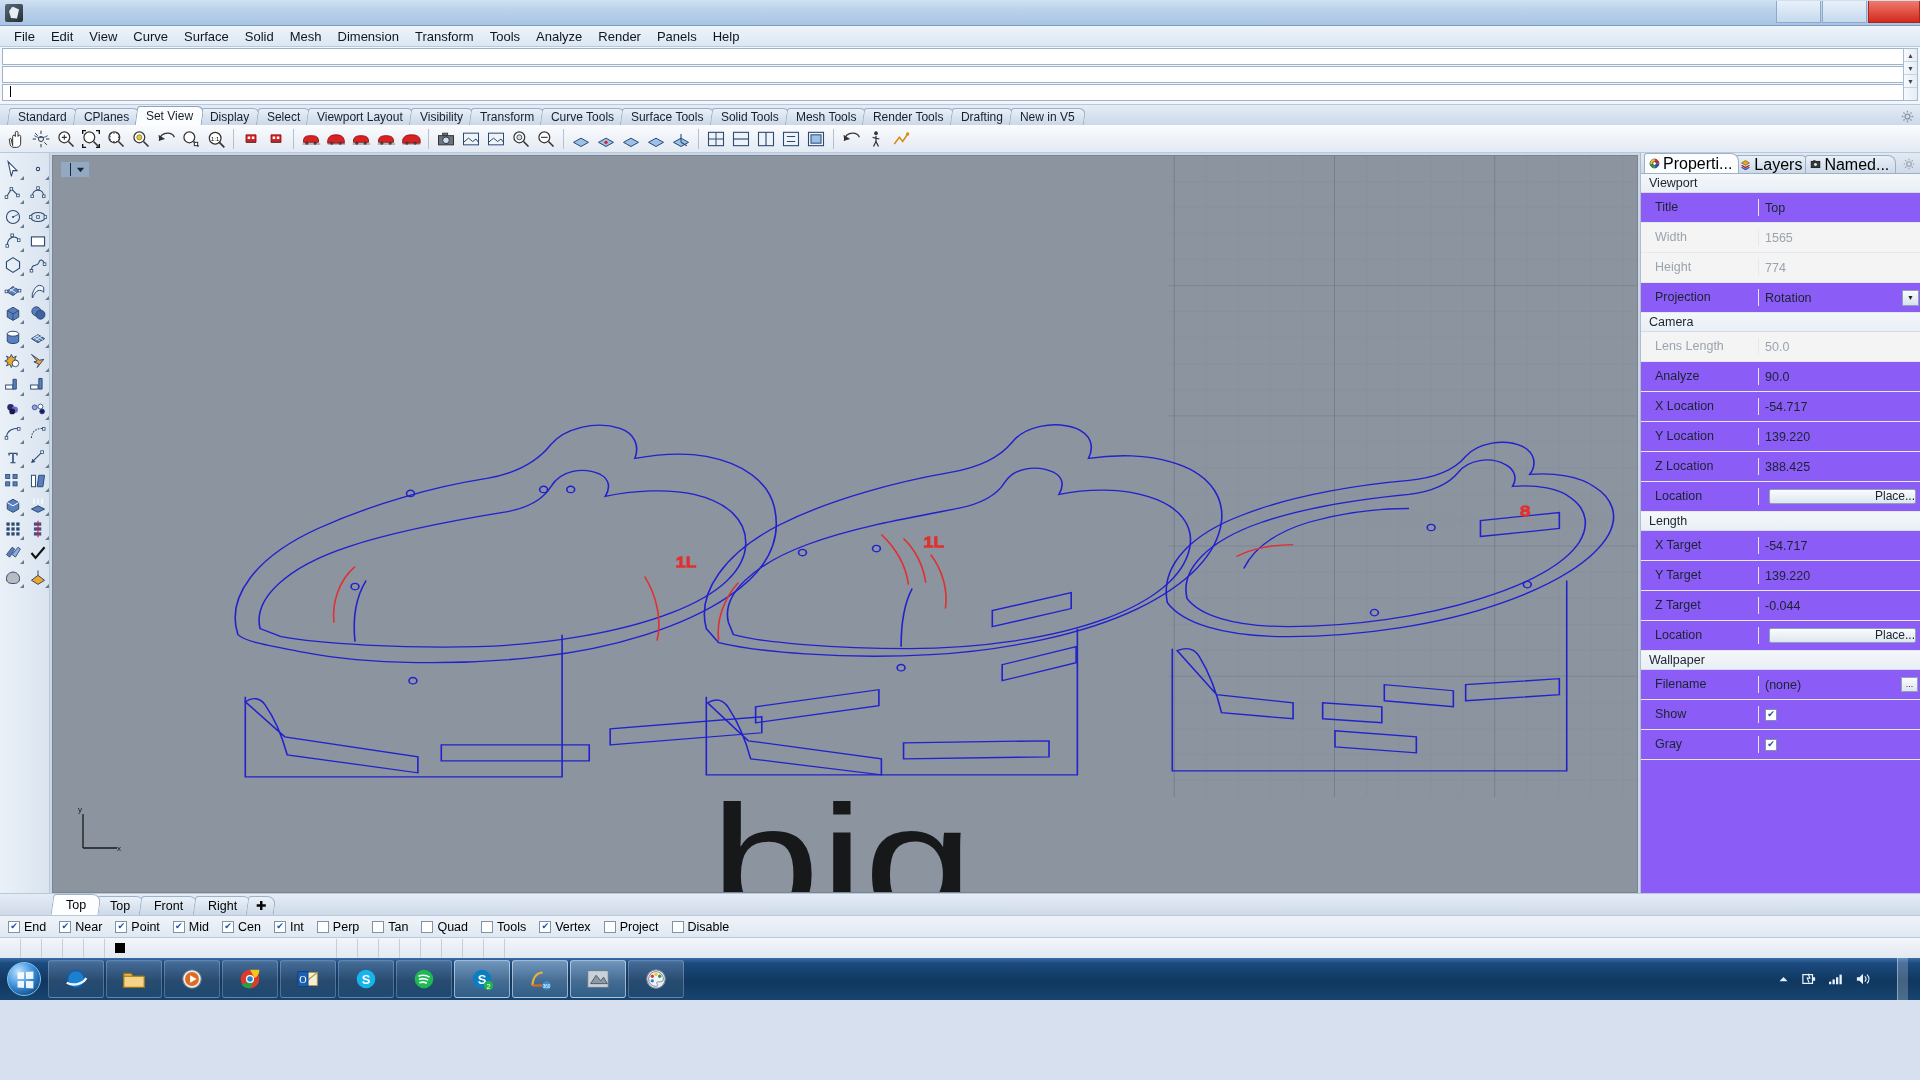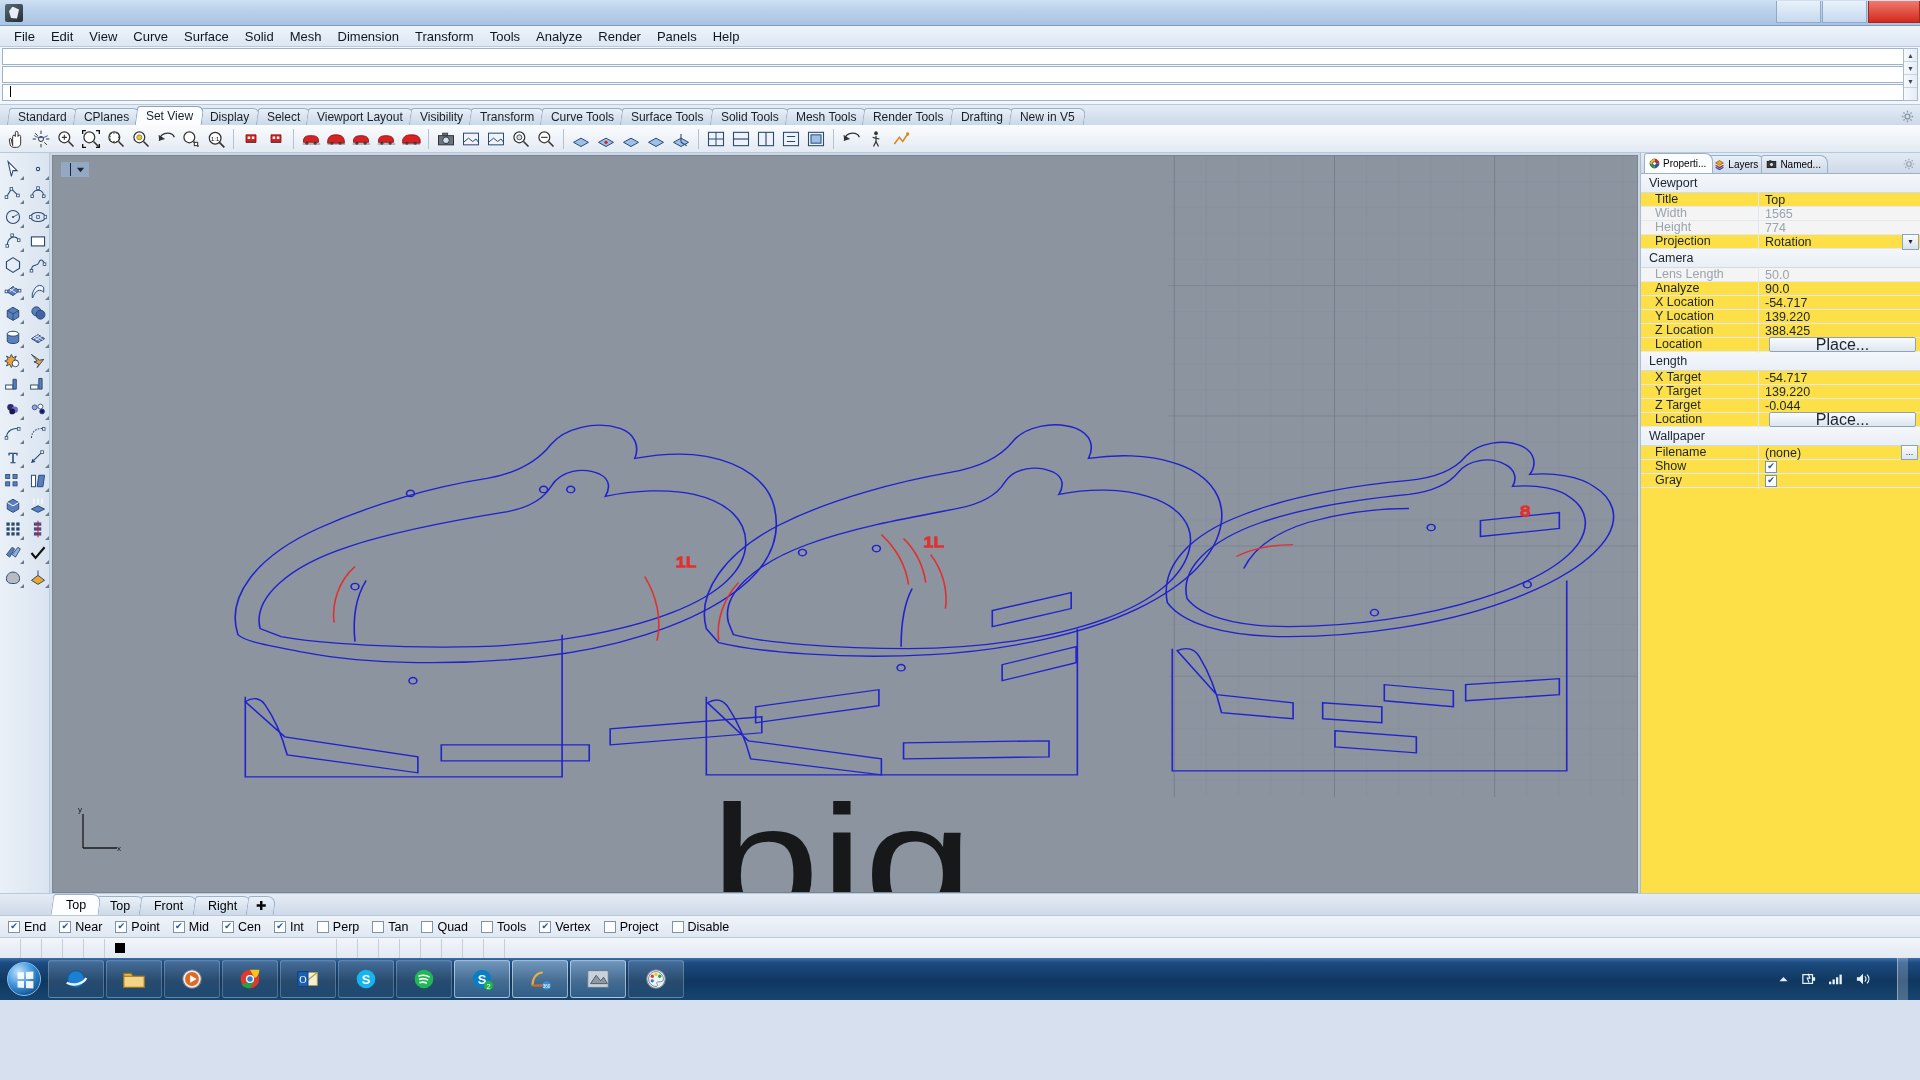--- a/index.html
+++ b/index.html
@@ -78,39 +78,39 @@
   #vp-label { position:absolute; left:8px; top:6px; background:rgba(150,175,205,.75);
     padding:1px 4px; font-size:13px; color:#1a2836; display:flex; align-items:center; gap:5px; }
   #vp-label .bar { width:1px; height:13px; background:#1a2836; }
   #axis-icon { position:absolute; left:22px; bottom:40px; width:48px; height:48px; }
 
   
   #rpanel { width:280px; background:#eef2f7; border-left:1px solid #aebccc;
     display:flex; flex-direction:column; }
   #rtabs { height:20px; display:flex; align-items:flex-end; position:relative;
     background:linear-gradient(180deg,#e2eaf4,#cfdae8); padding-left:3px; }
-  .rtab { height:18px; line-height:17px; padding:0 6px 0 4px; font-size:10px;
+  .rtab { height:18px; line-height:17px; padding:0 6px 0 4px; font-size:16px;
     background:linear-gradient(180deg,#e9f0f8,#ccd9e8); border:1px solid #9db1c6;
     border-bottom:none; border-radius:3px 8px 0 0; margin-right:-4px;
     display:flex; align-items:center; gap:3px; }
   .rtab.active { background:#fcfdff; height:20px; line-height:19px; z-index:4; }
   .rtab-ico { width:11px; height:11px; flex:none; }
   #rtabs-gear { position:absolute; right:5px; bottom:3px; width:12px; height:12px; opacity:.5; }
 
-  #proplist { flex:1; background:#fde047; border-top:1px solid #9fb0c2; overflow:hidden; }
+  #proplist { flex:1; background:#8b5cf6; border-top:1px solid #9fb0c2; overflow:hidden; }
   .grp { background:linear-gradient(180deg,#f4f7fa,#e9eff6); padding:2px 0 2px 8px;
     font-size:12.5px; border-bottom:1px solid #d3dce6; color:#1a2430; }
-  .prow { display:flex; height:14px; align-items:center; border-bottom:1px solid #e4e9ef;
+  .prow { display:flex; height:30px; align-items:center; border-bottom:1px solid #e4e9ef;
     font-size:12.5px; }
   .plbl { width:118px; padding-left:14px; color:#1a2430; flex:none;
     border-right:1px solid #e4e9ef; line-height:17px; }
   .pval { flex:1; padding-left:6px; color:#1a2430; display:flex; align-items:center; }
   .prow.dim .plbl, .prow.dim .pval { color:#9aa4ae; }
   .prow.dim { background:#f4f4f4; }
-  .pbtn { flex:1; margin:0 4px; height:15px; font-size:16px; text-align:center;
+  .pbtn { flex:1; margin:0 4px; height:15px; font-size:12px; text-align:right;
     background:linear-gradient(180deg,#fafcfe,#dde5ee); border:1px solid #8fa3b8;
     border-radius:2px; line-height:13px; }
   .pdrop { width:17px; height:16px; margin-left:auto; margin-right:1px;
     background:linear-gradient(180deg,#fafcfe,#d8e2ec); border:1px solid #8fa3b8;
     display:flex; align-items:center; justify-content:center; font-size:7px; }
   .pdots { width:17px; height:15px; margin-left:auto; margin-right:2px;
     background:linear-gradient(180deg,#fafcfe,#dde5ee); border:1px solid #8fa3b8;
     font-size:9px; line-height:12px; text-align:center; }
   .chk { width:12px; height:12px; background:#fff; border:1px solid #7f93a8;
     display:inline-flex; align-items:center; justify-content:center;

